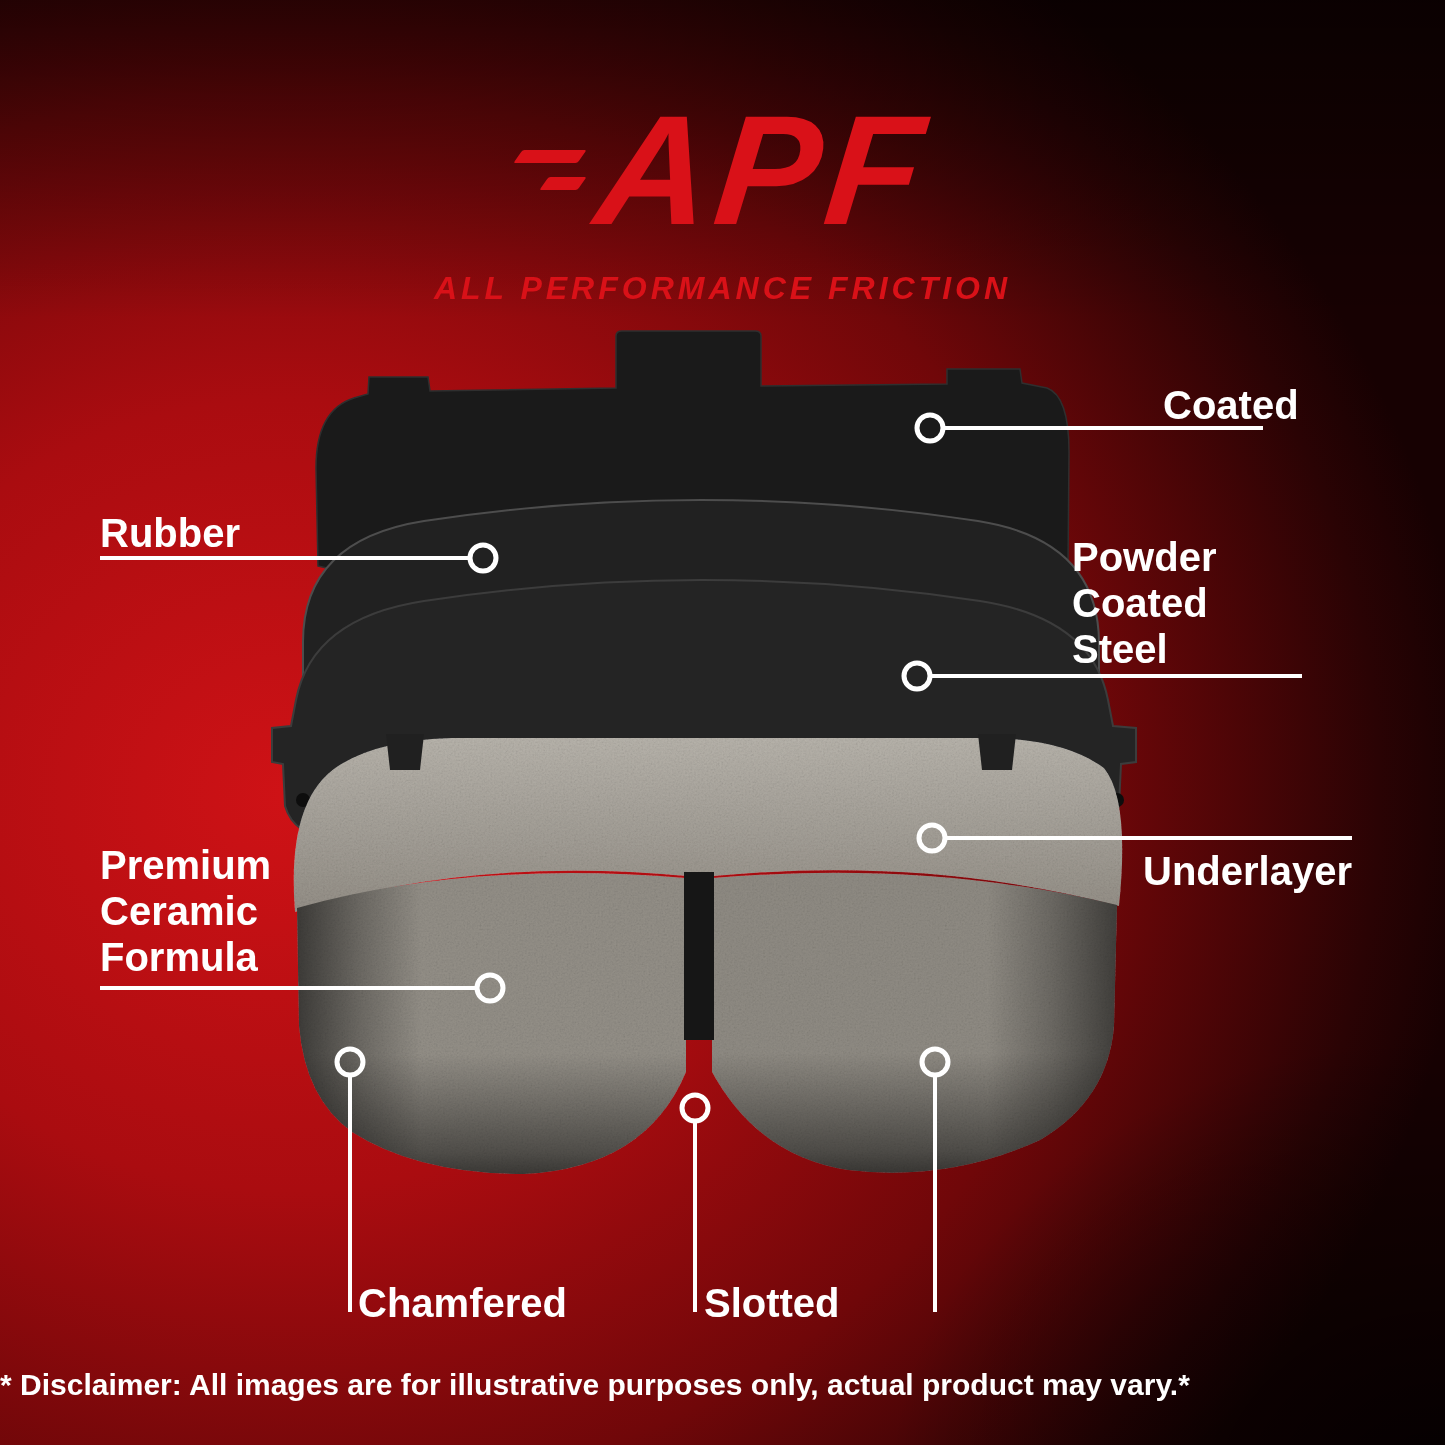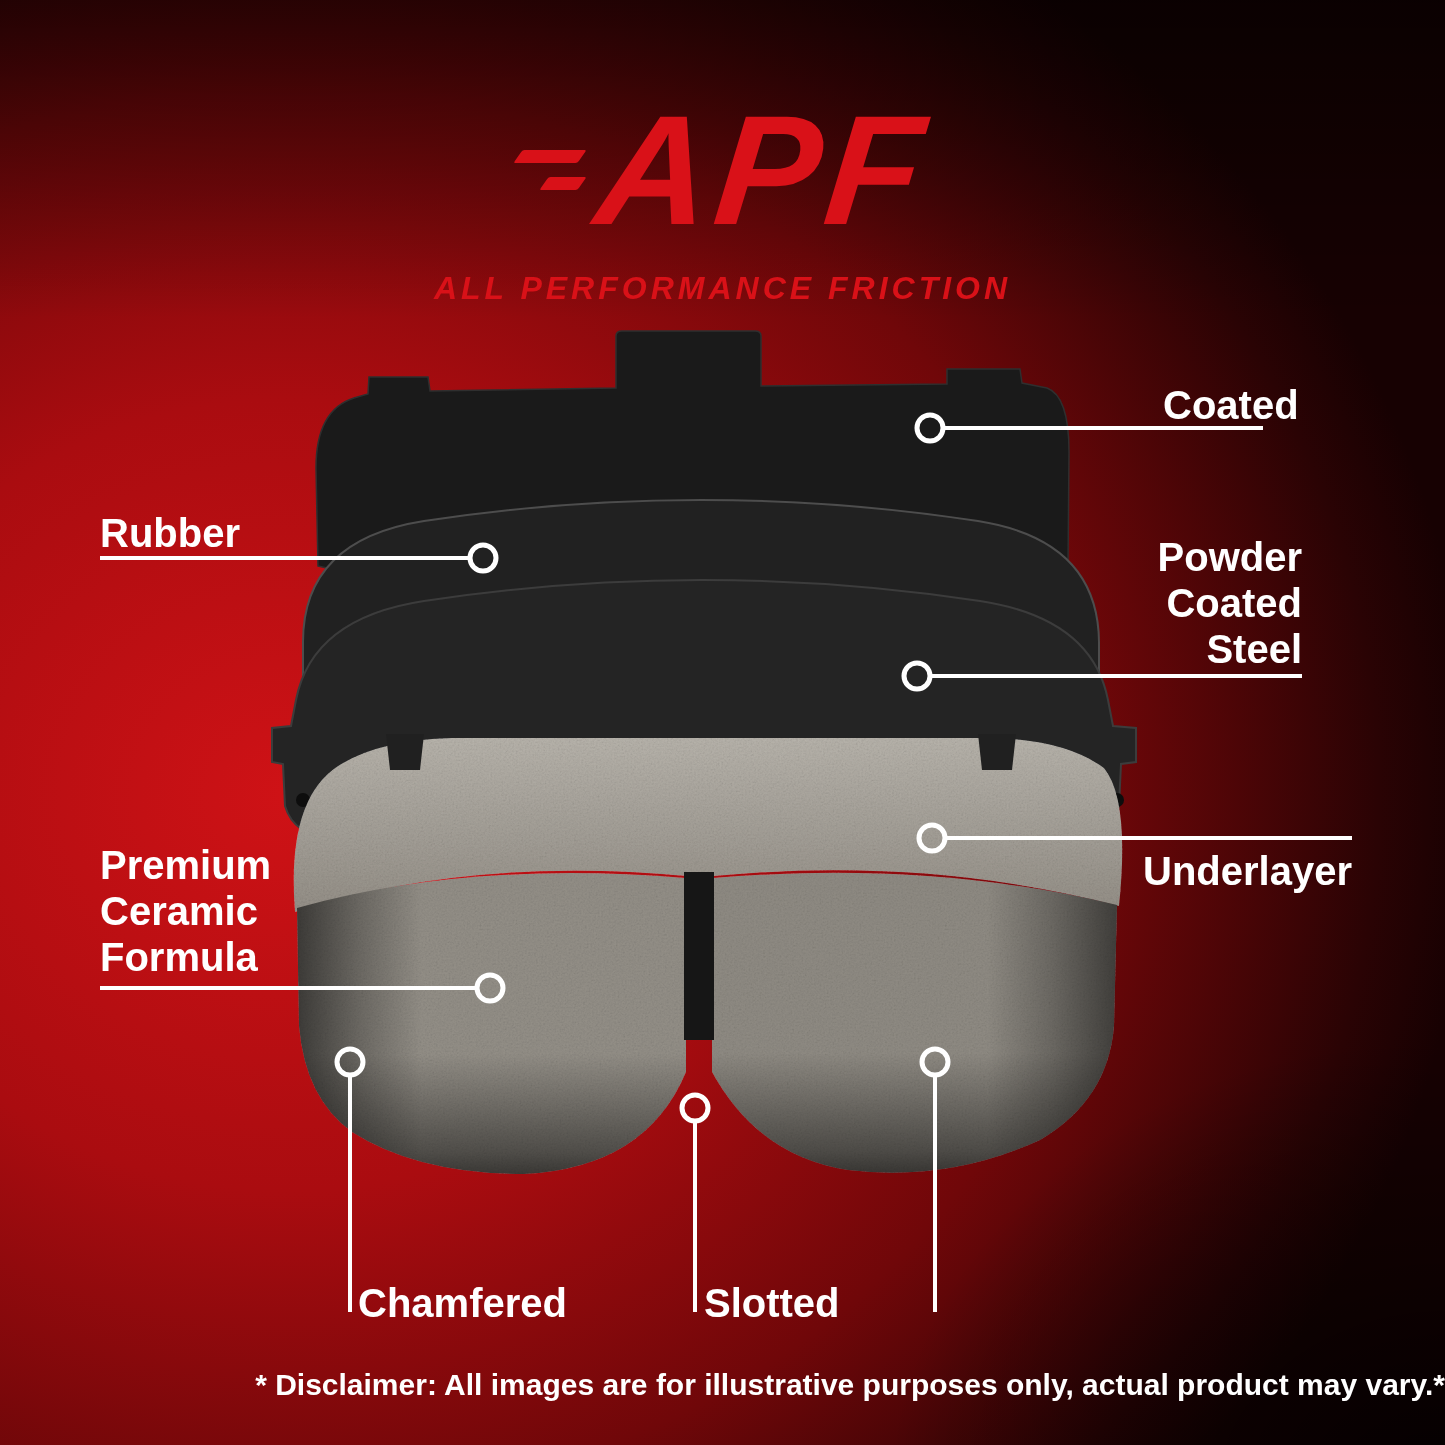--- a/index.html
+++ b/index.html
@@ -32,29 +32,29 @@
   }
   
   #art{position:absolute;left:0;top:0;width:1445px;height:1445px;}
   
   .lbl{
     position:absolute;color:#ffffff;font-weight:bold;
     font-size:40px;line-height:46px;white-space:pre-line;
   }
   .lbl-steel{left:1163px;top:382px;}
   .lbl-rubber{left:100px;top:510px;}
-  .lbl-powder{right:143px;top:534px;text-align:right;width:230px;}
+  .lbl-powder{right:143px;top:534px;width:230px;}
   .lbl-underlayer{right:93px;top:848px;text-align:right;}
   .lbl-premium{left:100px;top:842px;width:215px;}
   .lbl-chamfered{left:358px;top:1280px;text-align:right;}
   .lbl-slotted{left:704px;top:1280px;}
   .lbl-scorched{left:944px;top:1280px;}
   
   .disclaimer{
-    position:absolute;left:0;right:0;top:1368px;text-align:right;
+    position:absolute;left:0;right:0;top:1368px;text-align:left;
     color:#ffffff;font-weight:bold;font-size:30px;
   }
 </style>
 </head>
 <body>
 
 <div id="canvas">
 
   <div class="logo">
     <div class="logo-row">

